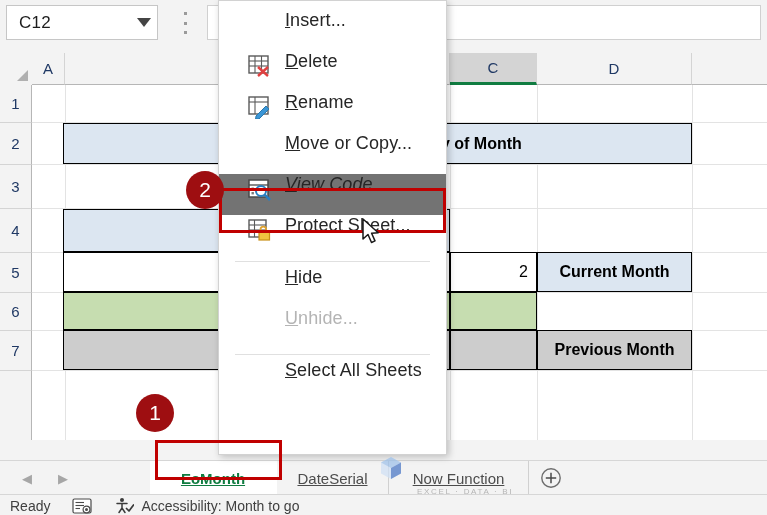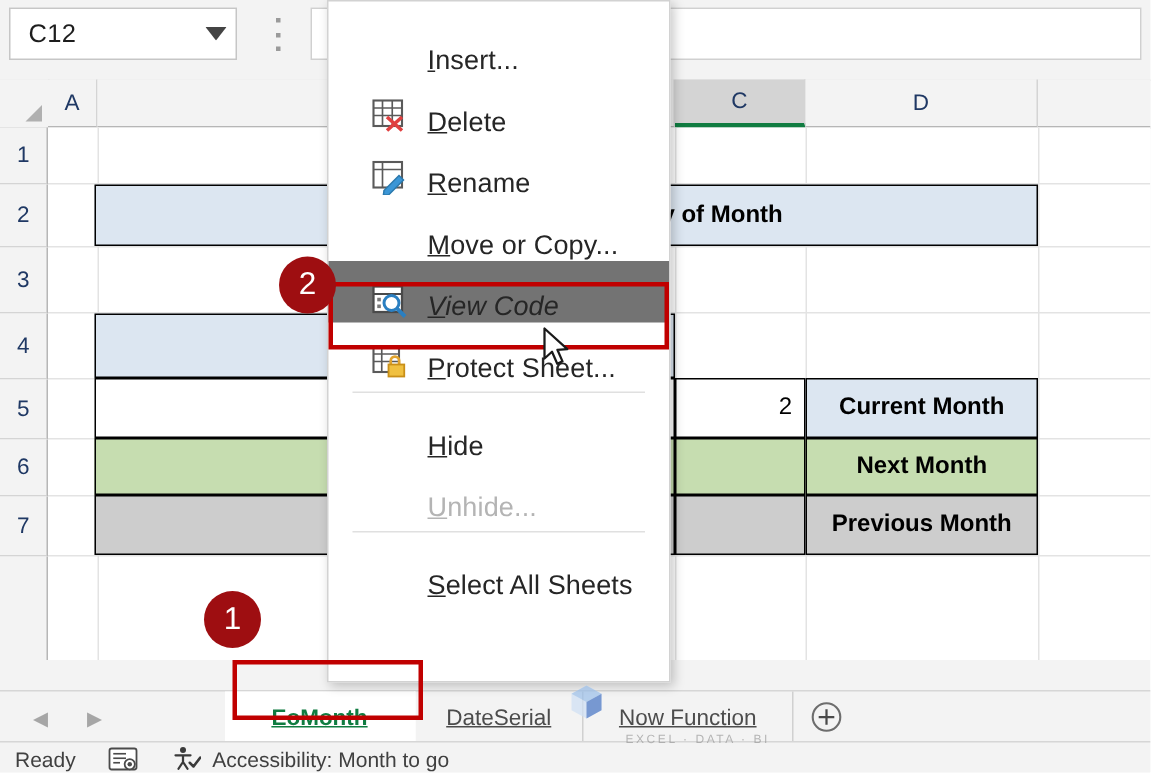--- a/index.html
+++ b/index.html
@@ -143,21 +143,21 @@
     background: #ffffff;
     border: 1px solid #d2d2d2;
     box-shadow: 2px 2px 7px rgba(0,0,0,.22);
     box-sizing: border-box;
     z-index: 40;
     padding-top: 9px;
   }
   .ctx-item {
     position: relative;
     height: 41px;
-    display: flex; align-items: flex-end;
+    display: flex; align-items: flex-start;
     padding-left: 28px;
     box-sizing: border-box;
   }
   .ctx-item.hover { background: #737373; font-style: italic; }
   .ctx-icon {
     width: 38px; height: 30px;
     display: flex; align-items: center; justify-content: flex-start;
     flex: 0 0 38px;
   }
   .ctx-label {
@@ -340,21 +340,20 @@
     </div>
 
     <div class="cell bold center fill-blue bd" style="left:31px;top:124px;width:387px;height:43px;">Date</div>
 
     <div class="cell center fill-white bd" style="left:31px;top:167px;width:387px;height:40px;">2/2/2022</div>
     <div class="cell right fill-white bd" style="left:418px;top:167px;width:87px;height:40px;">2</div>
     <div class="cell bold center fill-blue bd" style="left:505px;top:167px;width:155px;height:40px;">Current Month</div>
 
     <div class="cell center fill-green bd" style="left:31px;top:207px;width:387px;height:38px;"></div>
     <div class="cell right fill-green bd" style="left:418px;top:207px;width:87px;height:38px;"></div>
-    <div class="cell bold center fill-green bd" style="left:505px;top:207px;width:155px;height:38px;">Next Month</div>
 
     <div class="cell center fill-grey bd" style="left:31px;top:245px;width:387px;height:40px;"></div>
     <div class="cell right fill-grey bd" style="left:418px;top:245px;width:87px;height:40px;"></div>
     <div class="cell bold center fill-grey bd" style="left:505px;top:245px;width:155px;height:40px;">Previous Month</div>
   </div>
 
   <div class="ctx-menu">
 
     <div class="ctx-item">
       <span class="ctx-icon"></span>

